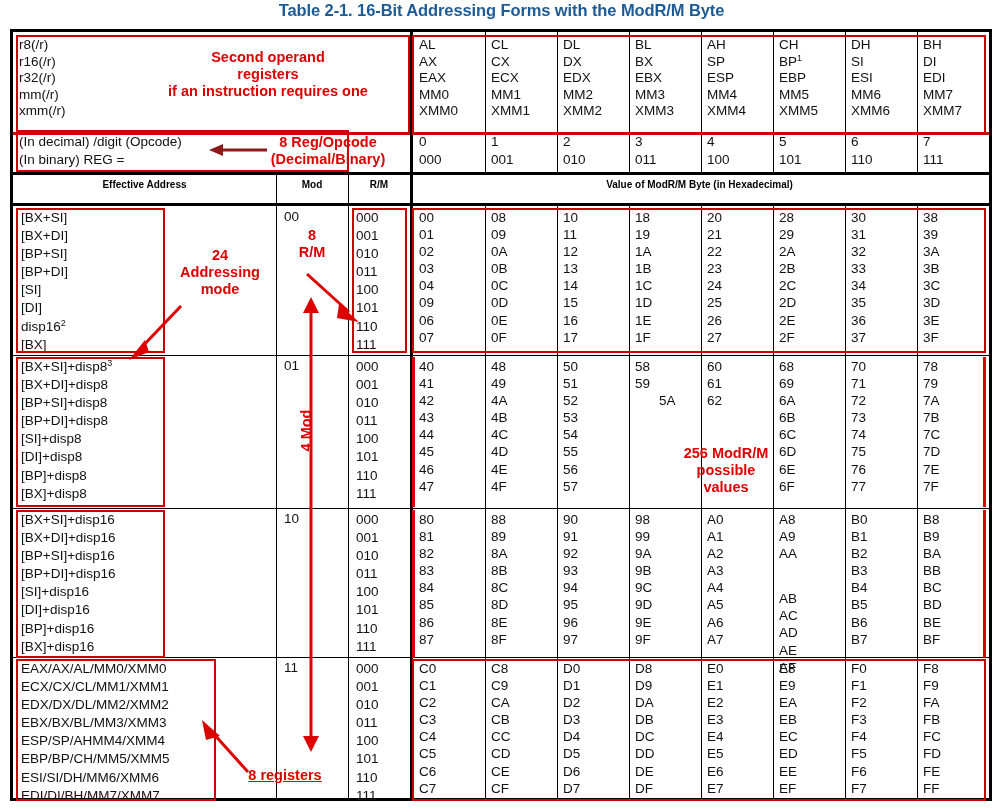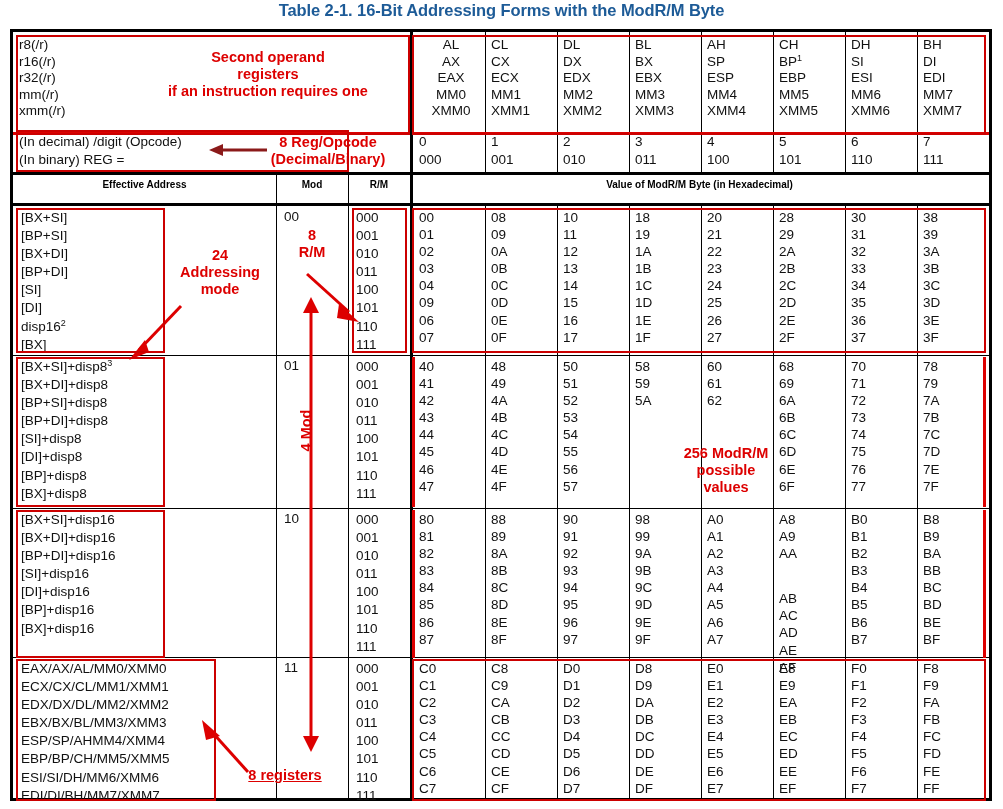--- a/index.html
+++ b/index.html
@@ -93,21 +93,21 @@
 
     <div class="abs annot" style="left:110px;top:17px;width:290px;">
       <div>Second operand</div>
       <div>registers</div>
       <div>if an instruction requires one</div>
     </div>
 
     <div class="vline3" style="left:397px;top:0px;height:100px;"></div>
 
     <div id="regcols-top">
-        <div class="abs reg-txt" style="left: 406px; top: 5px; width: 64px; text-align: center;">
+        <div class="abs reg-txt" style="left: 406px; top: 5px; width: 64px;">
           <div>AL</div>
           <div>AX</div>
           <div>EAX</div>
           <div>MM0</div>
           <div>XMM0</div>
         </div>
         <div class="abs reg-txt" style="left: 478px; top: 5px; width: 64px;">
           <div>CL</div>
           <div>CX</div>
           <div>ECX</div>
@@ -227,22 +227,22 @@
 
     <div class="vline" style="left:263px;top:141px;height:30px;"></div>
     <div class="vline" style="left:335px;top:141px;height:30px;"></div>
     <div class="vline3" style="left:397px;top:141px;height:30px;"></div>
 
     <div class="hline3" style="left:0px;top:171px;width:976px;"></div>
 
     <div id="body-blocks">
         <div class="abs ea-txt" style="left: 8px; top: 177px; width: 250px;">
           <div>[BX+SI]</div>
+          <div>[BX+DI]</div>
           <div>[BP+SI]</div>
-          <div>[BX+DI]</div>
           <div>[BP+DI]</div>
           <div>[SI]</div>
           <div>[DI]</div>
           <div>disp16<sup>2</sup></div>
           <div>[BX]</div>
         </div>
         <div class="abs mod-txt" style="left: 271px; top: 177px;">00</div>
         <div class="abs bin-txt" style="left: 343px; top: 177px; width: 52px;">
           <div>000</div>
           <div>001</div>
@@ -390,21 +390,21 @@
           <div style="min-height: 17px;">53</div>
           <div style="min-height: 17px;">54</div>
           <div style="min-height: 17px;">55</div>
           <div style="min-height: 17px;">56</div>
           <div style="min-height: 17px;">57</div>
         </div>
         <div class="vline" style="left: 544px; top: 323px; height: 153px;"></div>
         <div class="abs hex-txt" style="left: 622px; top: 326px; width: 64px;">
           <div style="min-height: 17px;">58</div>
           <div style="min-height: 17px;">59</div>
-          <div style="min-height: 17px;">5A</div>
+          <div style="min-height: 17px; margin-left: 24px;">5A</div>
           <div style="min-height: 17px;"></div>
           <div style="min-height: 17px;"></div>
           <div style="min-height: 17px;"></div>
           <div style="min-height: 17px;"></div>
           <div style="min-height: 17px;"></div>
         </div>
         <div class="vline" style="left: 616px; top: 323px; height: 153px;"></div>
         <div class="abs hex-txt" style="left: 694px; top: 326px; width: 64px;">
           <div style="min-height: 17px;">60</div>
           <div style="min-height: 17px;">61</div>
@@ -446,20 +446,21 @@
           <div style="min-height: 17px;">7C</div>
           <div style="min-height: 17px;">7D</div>
           <div style="min-height: 17px;">7E</div>
           <div style="min-height: 17px;">7F</div>
         </div>
         <div class="vline" style="left: 904px; top: 323px; height: 153px;"></div>
         <div class="hline" style="left: 0px; top: 476px; width: 976px;"></div>
         <div class="abs ea-txt" style="left: 8px; top: 479px; width: 250px;">
           <div>[BX+SI]+disp16</div>
           <div>[BX+DI]+disp16</div>
+          <div>[BP+SI]+disp16</div>
           <div>[BP+DI]+disp16</div>
           <div>[SI]+disp16</div>
           <div>[DI]+disp16</div>
           <div>[BP]+disp16</div>
           <div>[BX]+disp16</div>
         </div>
         <div class="abs mod-txt" style="left: 271px; top: 479px;">10</div>
         <div class="abs bin-txt" style="left: 343px; top: 479px; width: 52px;">
           <div>000</div>
           <div>001</div>

